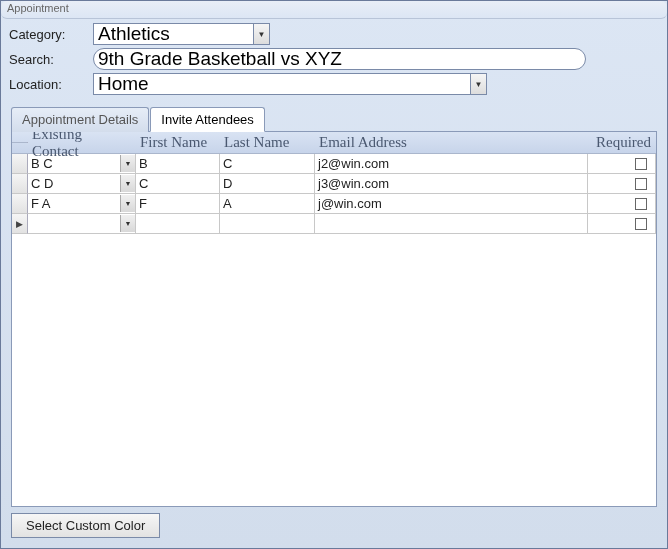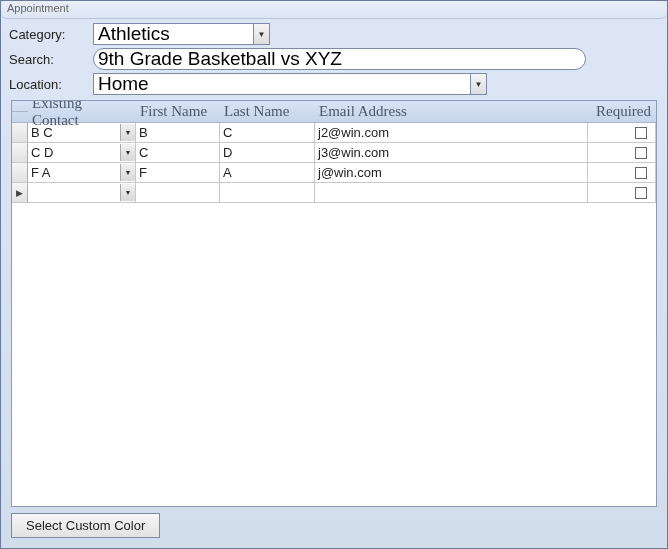--- a/index.html
+++ b/index.html
@@ -235,20 +235,24 @@
     </div>
     <div class="form-row">
       <div class="form-label">Location:</div>
       <div class="combo-wrap" style="width:493px">
         <input class="form-input" style="width: 377px;" value="Home">
         <div class="combo-btn">▼</div>
       </div>
     </div>
   </div>
 
+  <div class="tab-strip">
+    <div class="tab">Appointment Details</div>
+    <div class="tab active">Invite Attendees</div>
+  </div>
 
   <div class="tab-panel">
     <div class="grid">
       <div class="grid-header">
         <div class="rowsel" style="background:linear-gradient(#d9e3f3,#c7d4ea);border-bottom:1px solid #aab6cc"></div>
         <div class="hdr-cell col-contact">Existing Contact</div>
         <div class="hdr-cell col-first">First Name</div>
         <div class="hdr-cell col-last">Last Name</div>
         <div class="hdr-cell col-email">Email Address</div>
         <div class="hdr-cell col-req" style="text-align:right">Required</div>

